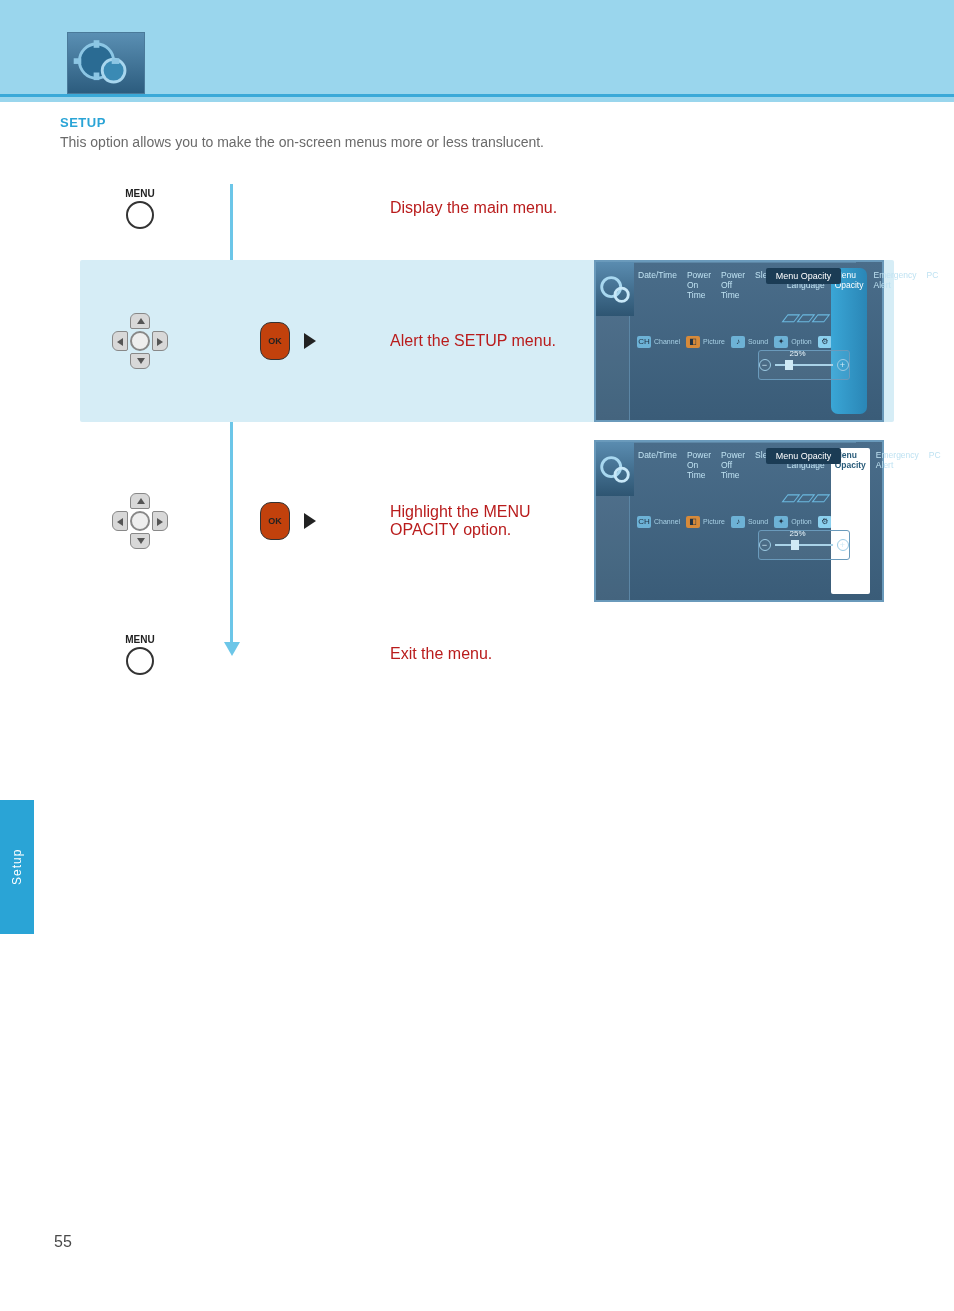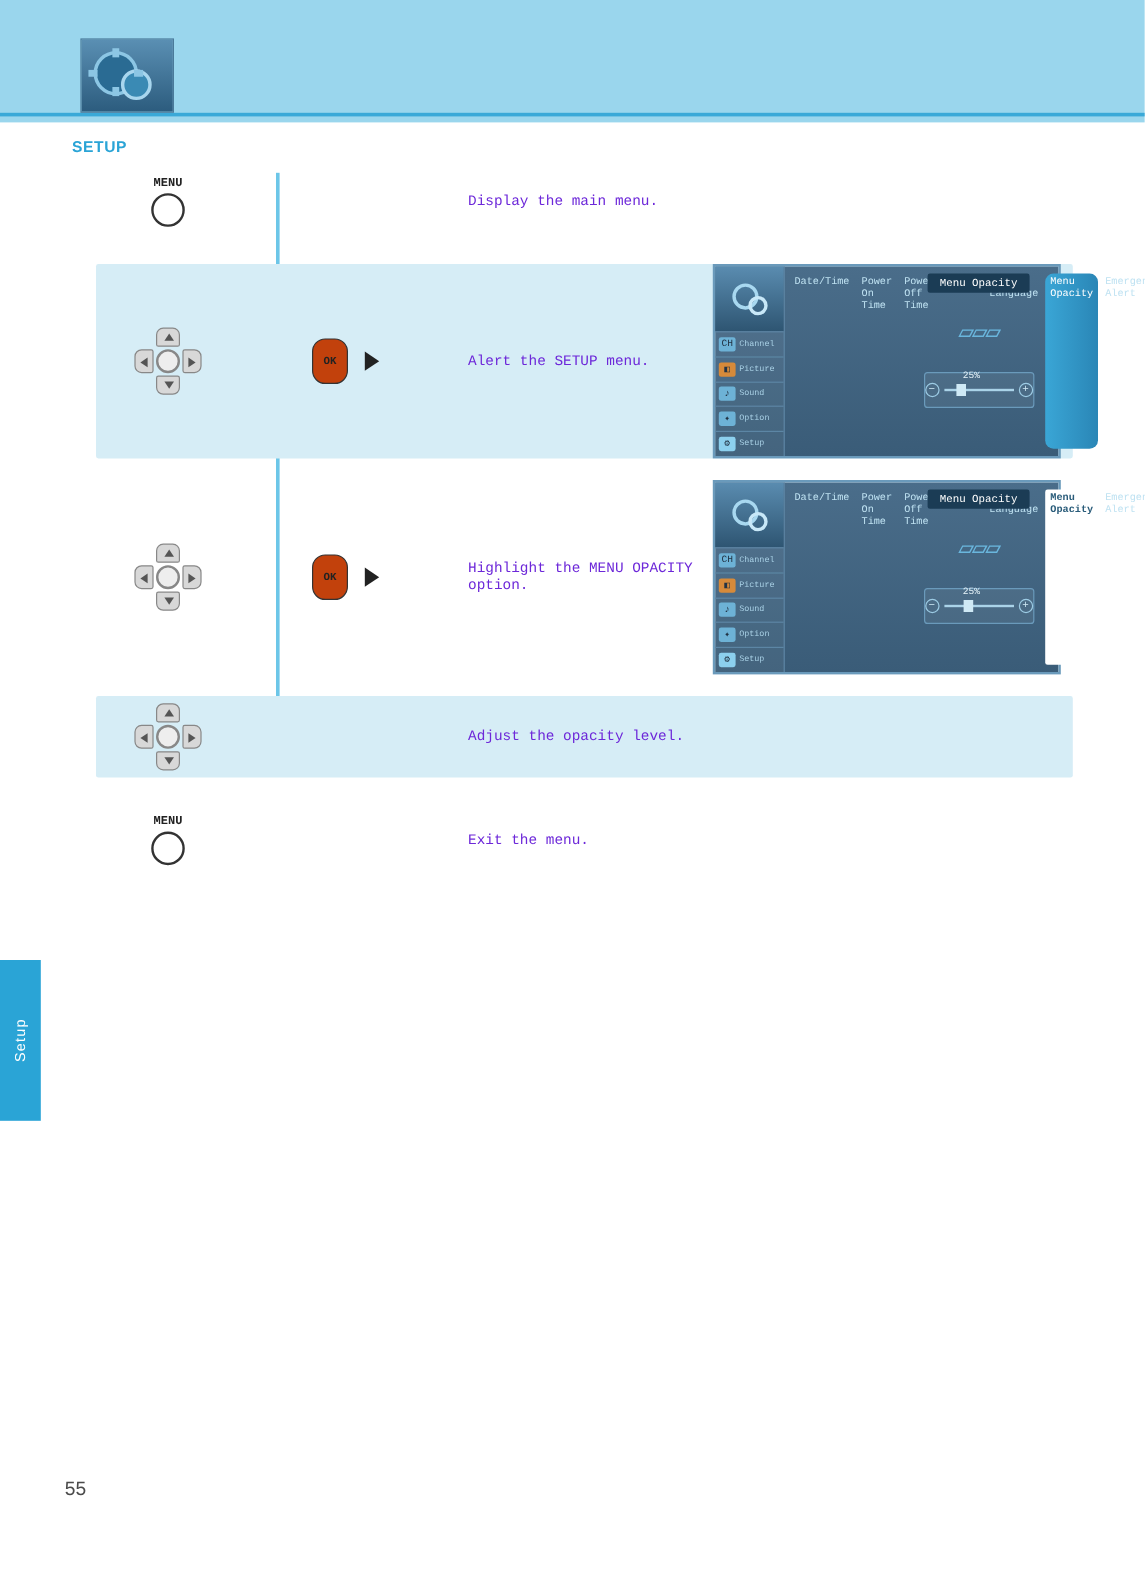--- a/index.html
+++ b/index.html
@@ -48,21 +48,20 @@
   .intro {
     font-size: 14px;
     color: #6a6a6a;
     margin-bottom: 24px;
     max-width: 780px;
   }
   .steps-wrap {
     position: relative;
     margin-left: 20px;
     min-height: 480px;
-    font-family: Liberation Mono, monospace;
   }
   .flow-line {
     position: absolute;
     left: 150px;
     top: 10px;
     width: 3px;
     height: 460px;
     background: #6cc6e8;
   }
   .flow-arrow {
@@ -81,21 +80,21 @@
     margin-bottom: 18px;
     min-height: 68px;
   }
   .step-row.shaded {
     background: #d6edf6;
     border-radius: 2px;
   }
   .remote-col { width: 120px; display:flex; align-items:center; justify-content:center; }
   .gap-col   { width: 60px; }
   .mid-col   { width: 120px; display:flex; align-items:center; gap:14px; }
-  .text-col  { flex: 1; padding: 0 10px; font-size: 12px; color:#6d28d9; }
+  .text-col  { flex: 1; padding: 0 10px; font-size: 16px; color:#b91c1c; }
   .screen-col{ width: 300px; }
   .btn-label { font-size: 10px; font-weight:bold; color:#222; text-align:center; margin-bottom:2px;}
   .round-btn {
     width: 28px; height: 28px; border:2px solid #333; border-radius:50%;
     background:#fff; margin: 0 auto;
   }
   .dpad { width: 56px; height: 56px; position:relative; margin:0 auto; }
   .dpad .arm {
     position:absolute; background:#d8d8d8; border:1px solid #888;
   }
@@ -128,24 +127,24 @@
   .tv-screen {
     width: 290px; height: 162px;
     background: linear-gradient(180deg,#4a6d8a 0%, #3a5c78 100%);
     border: 2px solid #6a9abb;
     position: relative;
     display:flex;
     font-size: 9px;
     color:#d8eaf5;
   }
   .tv-left {
-    width: 58px;
+    width: 34px;
     background: rgba(255,255,255,0.05);
     border-right:1px solid #5c86a5;
-    display:flex; flex-direction:column;
+    display:flex; flex-direction:row;
   }
   .tv-left .big-icon {
     height: 54px;
     background: linear-gradient(180deg,#5a8cb0,#2e5572);
     display:flex; align-items:center; justify-content:center;
   }
   .tv-left .big-icon svg { width:38px; height:38px; }
   .tv-left .tab {
     flex:1; display:flex; align-items:center; gap:3px; padding:0 3px;
     border-top:1px solid #5c86a5;
@@ -249,20 +248,21 @@
         <rect x="27" y="6" width="6" height="8"></rect>
         <rect x="27" y="40" width="6" height="8"></rect>
         <rect x="6" y="25" width="8" height="6"></rect>
         <rect x="46" y="25" width="8" height="6"></rect>
       </g>
   </svg>
 </div>
 
 <div class="content">
   <div class="section-title">SETUP</div>
+  <div class="intro">This option allows you to make the on-screen menus more or less translucent.</div>
 
   <div class="steps-wrap">
     <div class="flow-line"></div>
     <div class="flow-arrow"></div>
 
     <div class="step-row">
       <div class="remote-col">
         <div>
           <div class="btn-label">MENU</div>
           <div class="round-btn"></div>
@@ -427,43 +427,20 @@
               <div class="track">
                   <div class="knob" style="left:28%"></div>
                 </div>
               <div class="plus">+</div>
             </div>
           </div>
         </div>
       </div>
     </div>
 
-    <div class="step-row shaded">
-      <div class="remote-col">
-        <div class="dpad">
-          <div class="arm up">
-              <div class="tri"></div>
-            </div>
-          <div class="arm down">
-              <div class="tri"></div>
-            </div>
-          <div class="arm left">
-              <div class="tri"></div>
-            </div>
-          <div class="arm right">
-              <div class="tri"></div>
-            </div>
-          <div class="center"></div>
-        </div>
-      </div>
-      <div class="gap-col"></div>
-      <div class="mid-col"></div>
-      <div class="text-col">Adjust the opacity level.</div>
-      <div class="screen-col"></div>
-    </div>
 
     <div class="step-row">
       <div class="remote-col">
         <div>
           <div class="btn-label">MENU</div>
           <div class="round-btn"></div>
         </div>
       </div>
       <div class="gap-col"></div>
       <div class="mid-col"></div>

